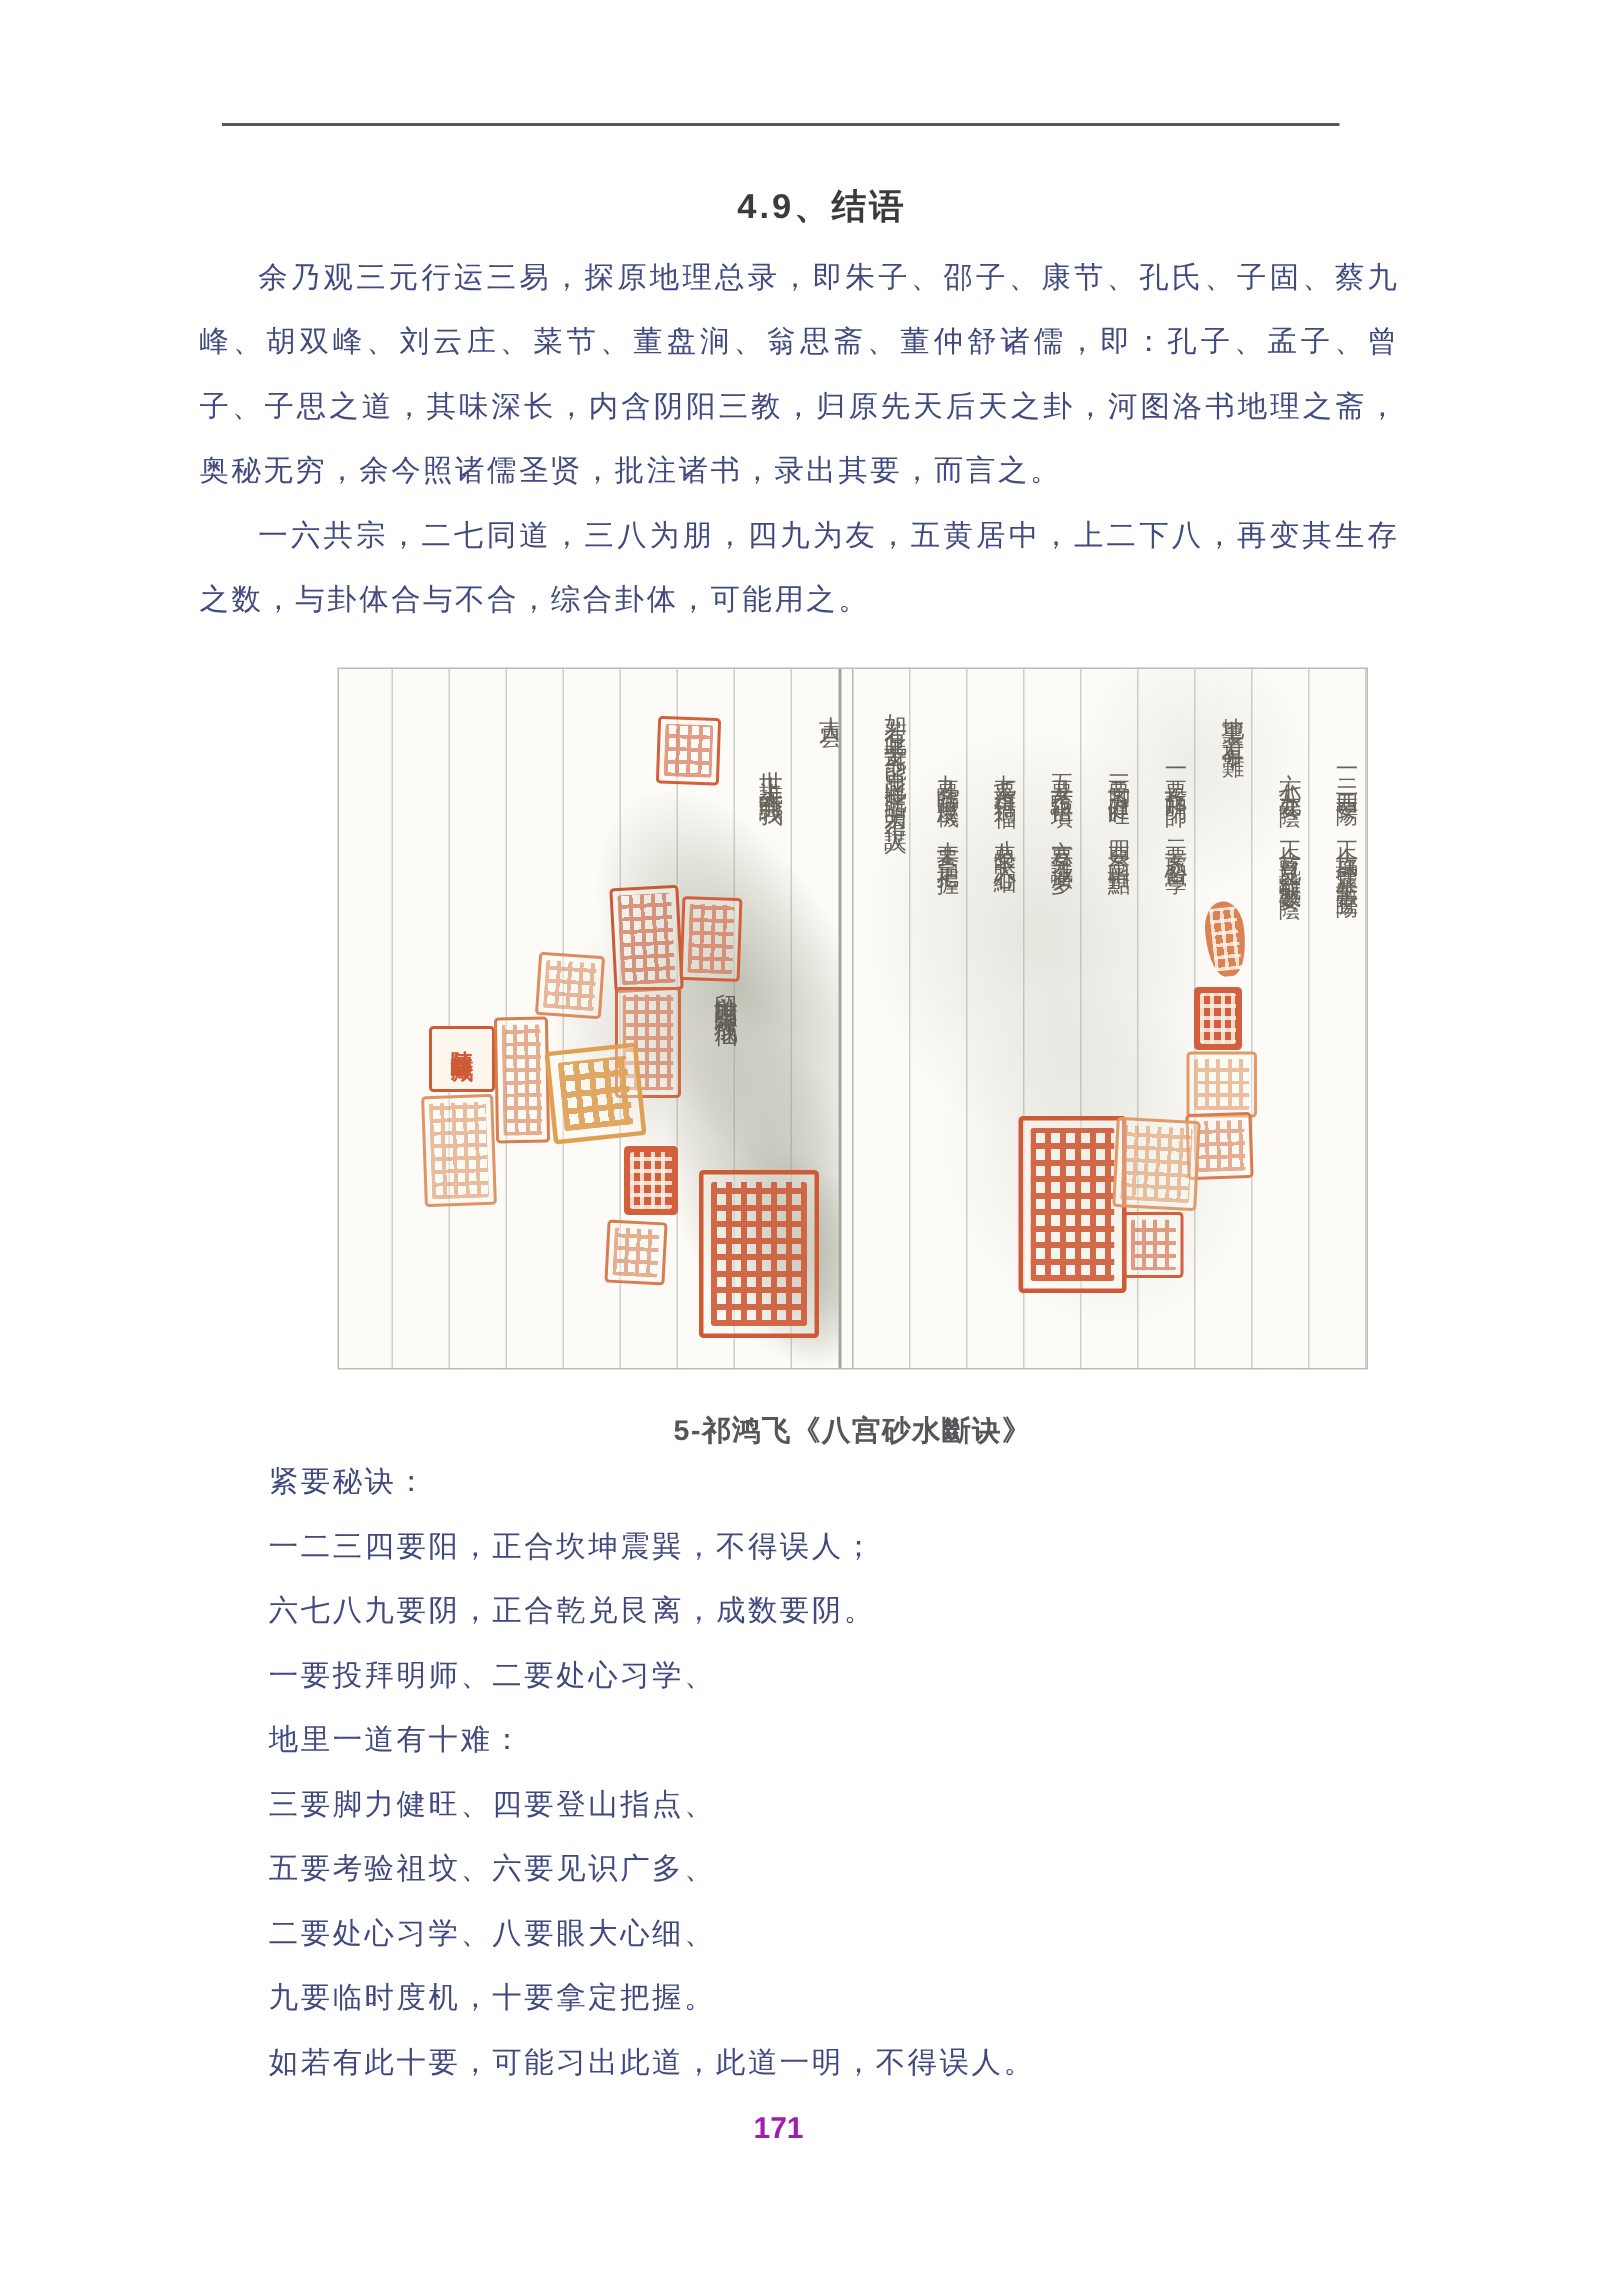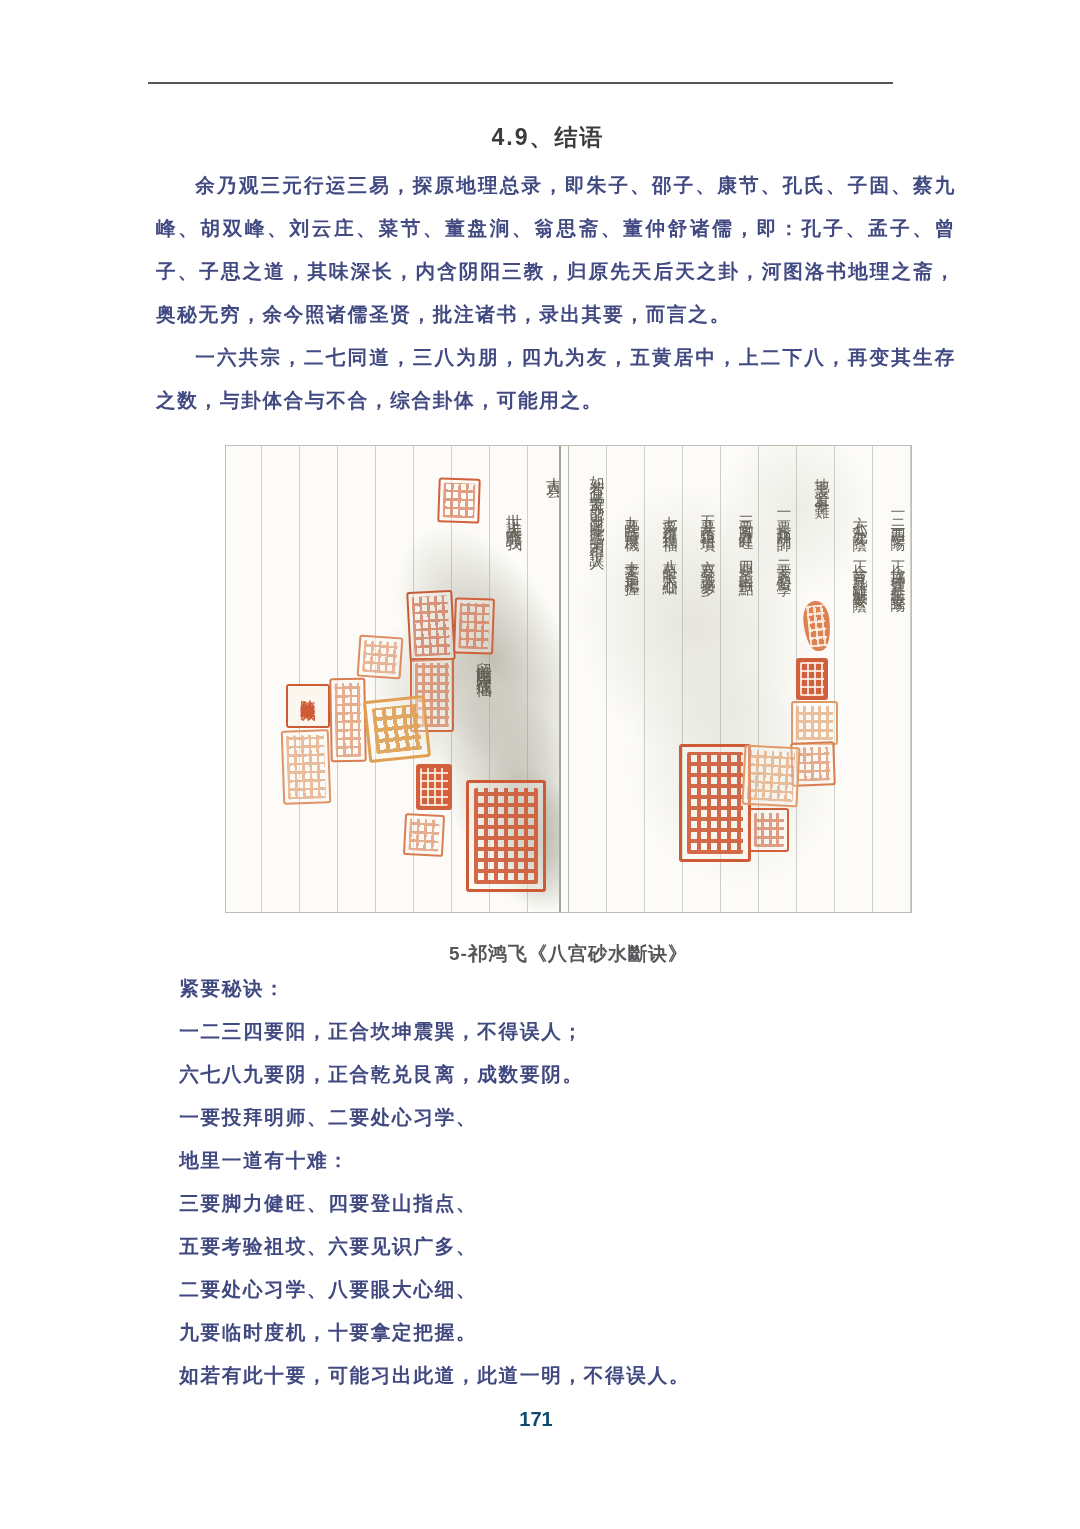--- a/index.html
+++ b/index.html
@@ -18,23 +18,23 @@
     position:absolute; top:82px; left:148px; width:745px; height:0;
     border-top:2px solid #57575a;
   }
   .sec-title {
     position:absolute; top:122px; left:16px; right:0; margin:0;
     text-align:center; font-size:23px; font-weight:700;
     letter-spacing:2px; color:#3b3b3d;
   }
   
   .body-text {
-    position:absolute; left:156px; top:164px; width:800px;
+    position:absolute; left:133px; top:164px; width:800px;
     font-size:19.6px; line-height:43px; letter-spacing:1.7px;
-    color:#424a82; font-weight:700; text-align:justify;
+    color:#424a82; font-weight:400; text-align:justify;
   }
   .body-text p { margin:0; text-indent:2em; }
   
   .photo {
     position:absolute; left:225px; top:445px; width:687px; height:468px;
     margin:0; background:#fcfbf7; border:1px solid #bcbdb6; box-sizing:border-box;
   }
   .bookpage { position:absolute; top:0; bottom:0; overflow:hidden; }
   .bookpage.left  { left:0;   width:333px; }
   .bookpage.right { left:345px; width:341px; }
@@ -87,26 +87,26 @@
   }
   
   .caption {
     position:absolute; left:225px; top:941px; width:687px;
     text-align:center; font-size:19px; font-weight:700;
     color:#56565a; letter-spacing:1px;
   }
   .secret {
     position:absolute; left:140px; top:967px; width:800px;
     font-size:19.6px; line-height:43px; letter-spacing:1.7px;
-    color:#414981; font-weight:700;
+    color:#414981; font-weight:400;
   }
   .secret p { margin:0; text-indent:2em; }
   .page-number {
     position:absolute; top:1408px; left:0; width:1038px;
-    text-align:center; font-size:20px; color:#0c4a6e; font-weight:600;padding-left:17px;
+    text-align:center; font-size:20px; color:#a21caf; font-weight:600;
   }
 </style>
 </head>
 <body>
 
 <div class="page">
 
   <div class="header-rule"></div>
   <h2 class="sec-title">4.9、结语</h2>
 

